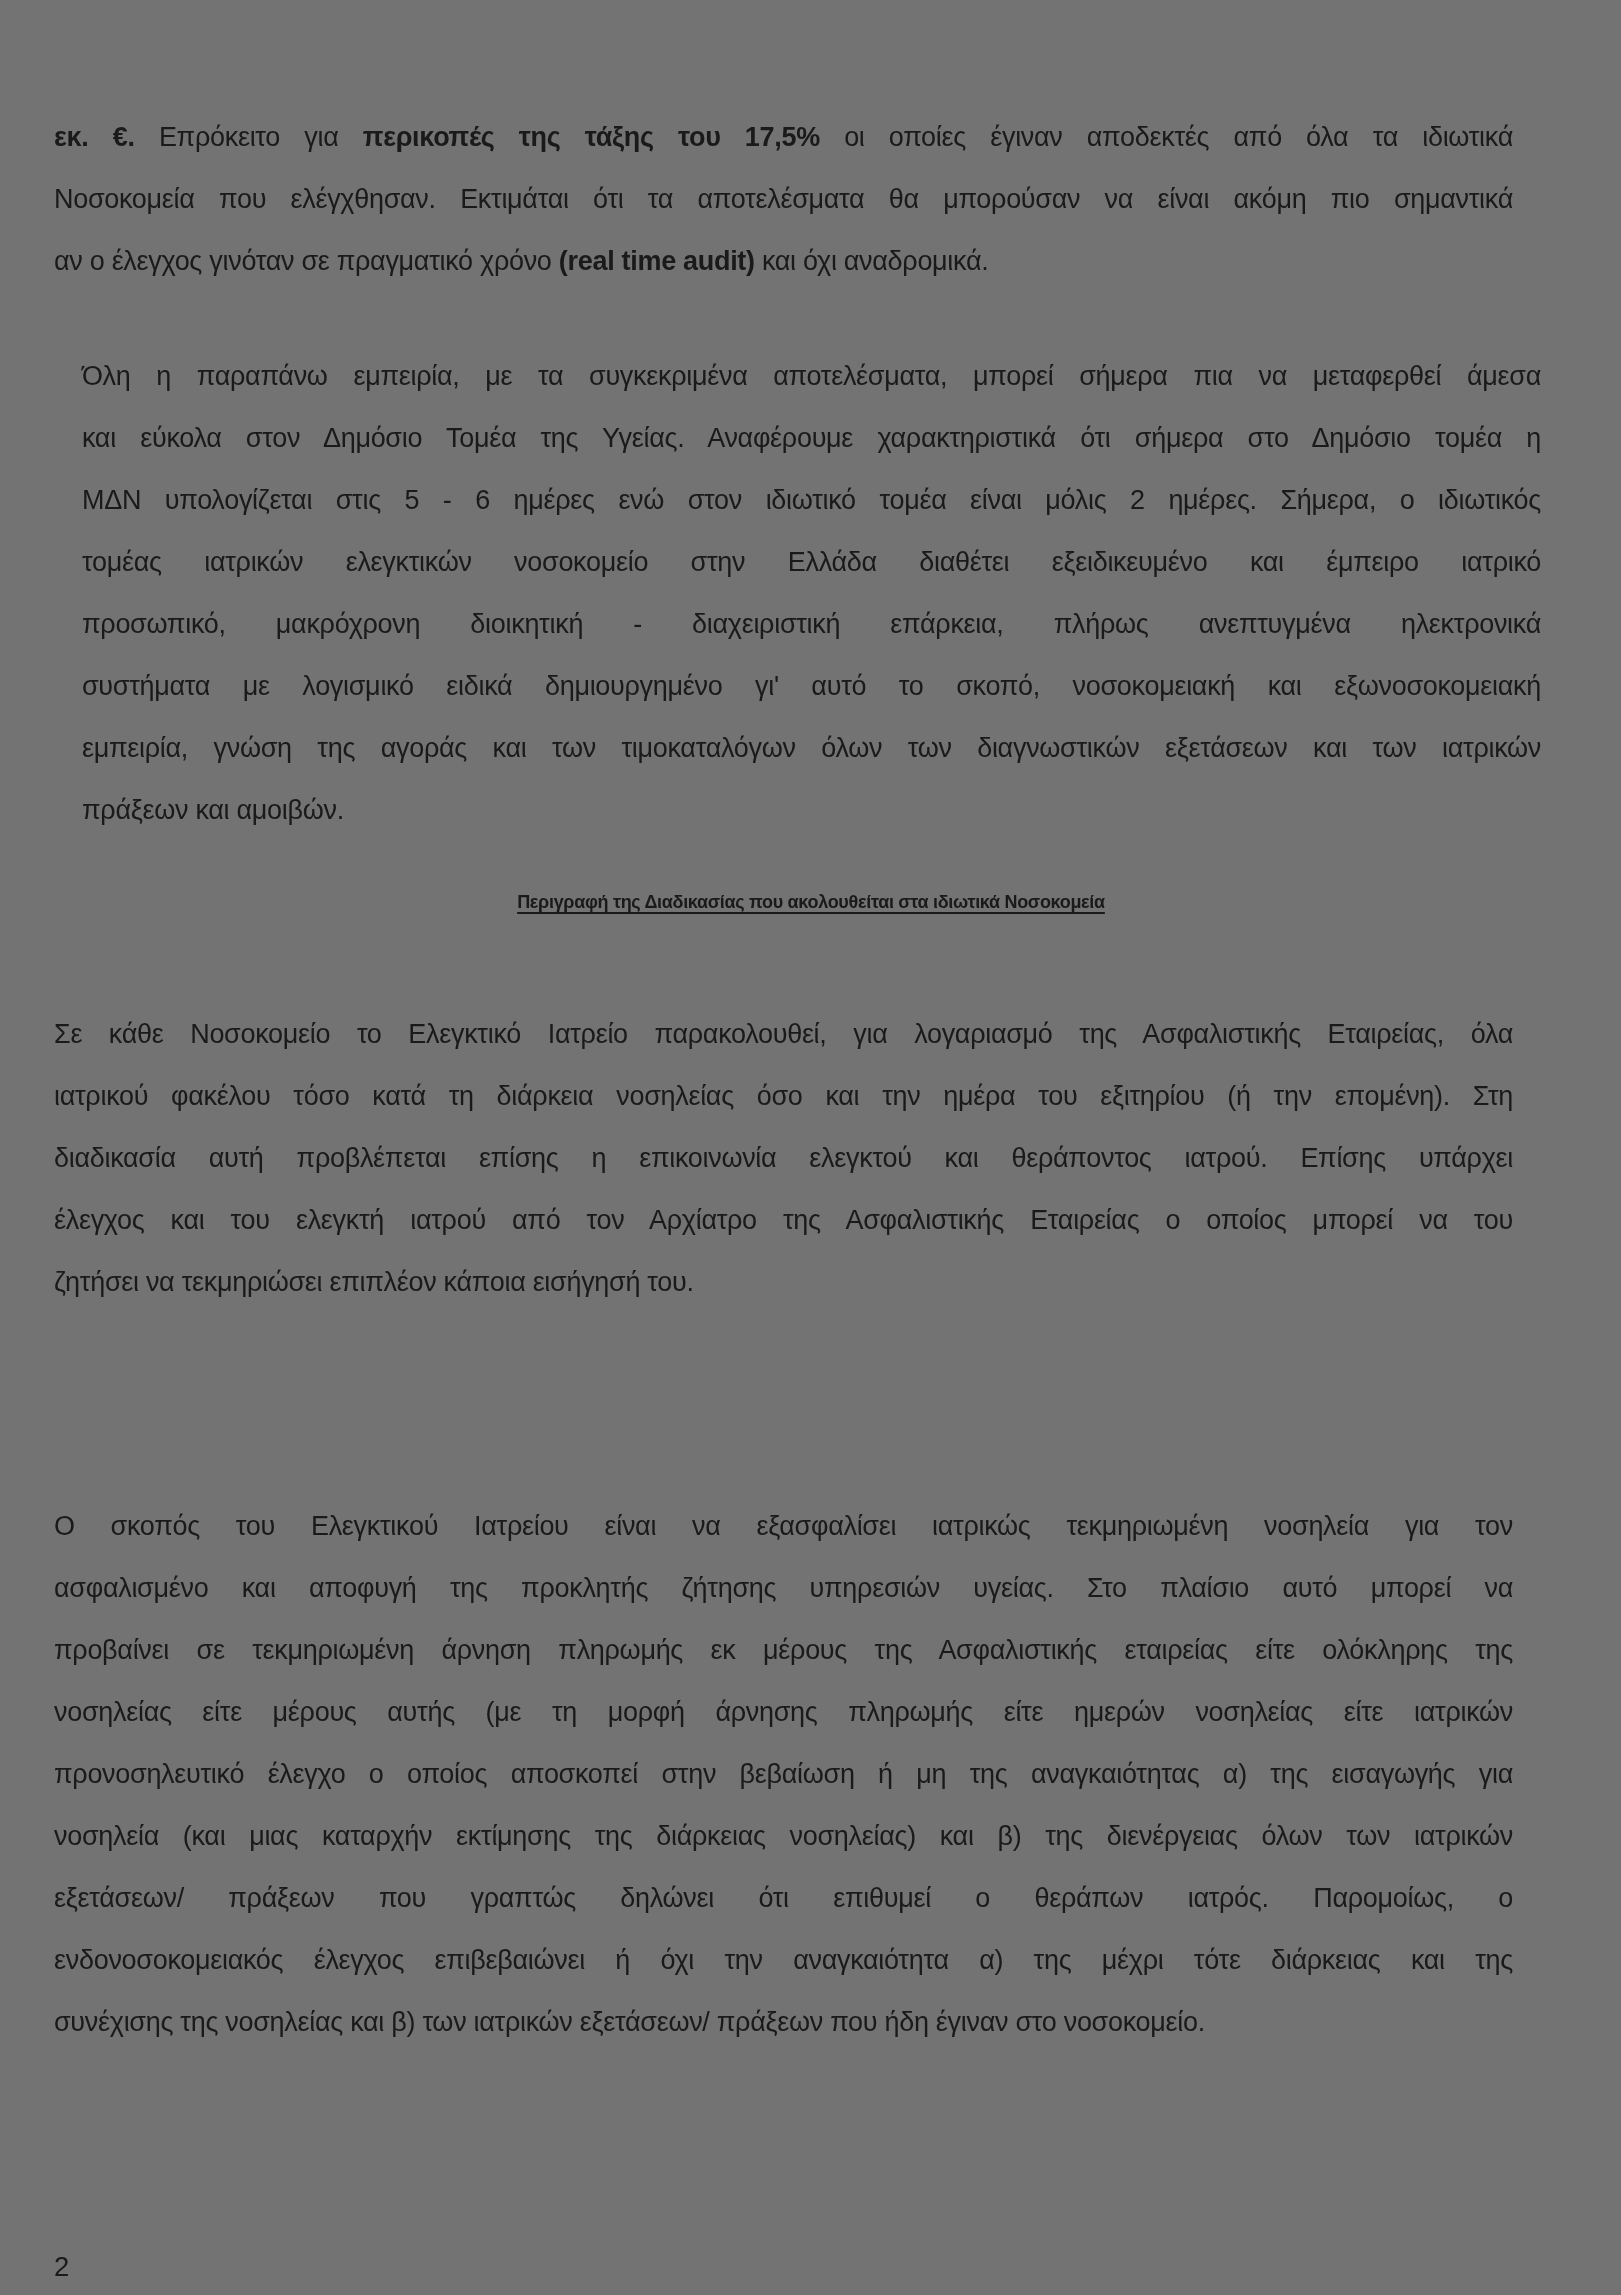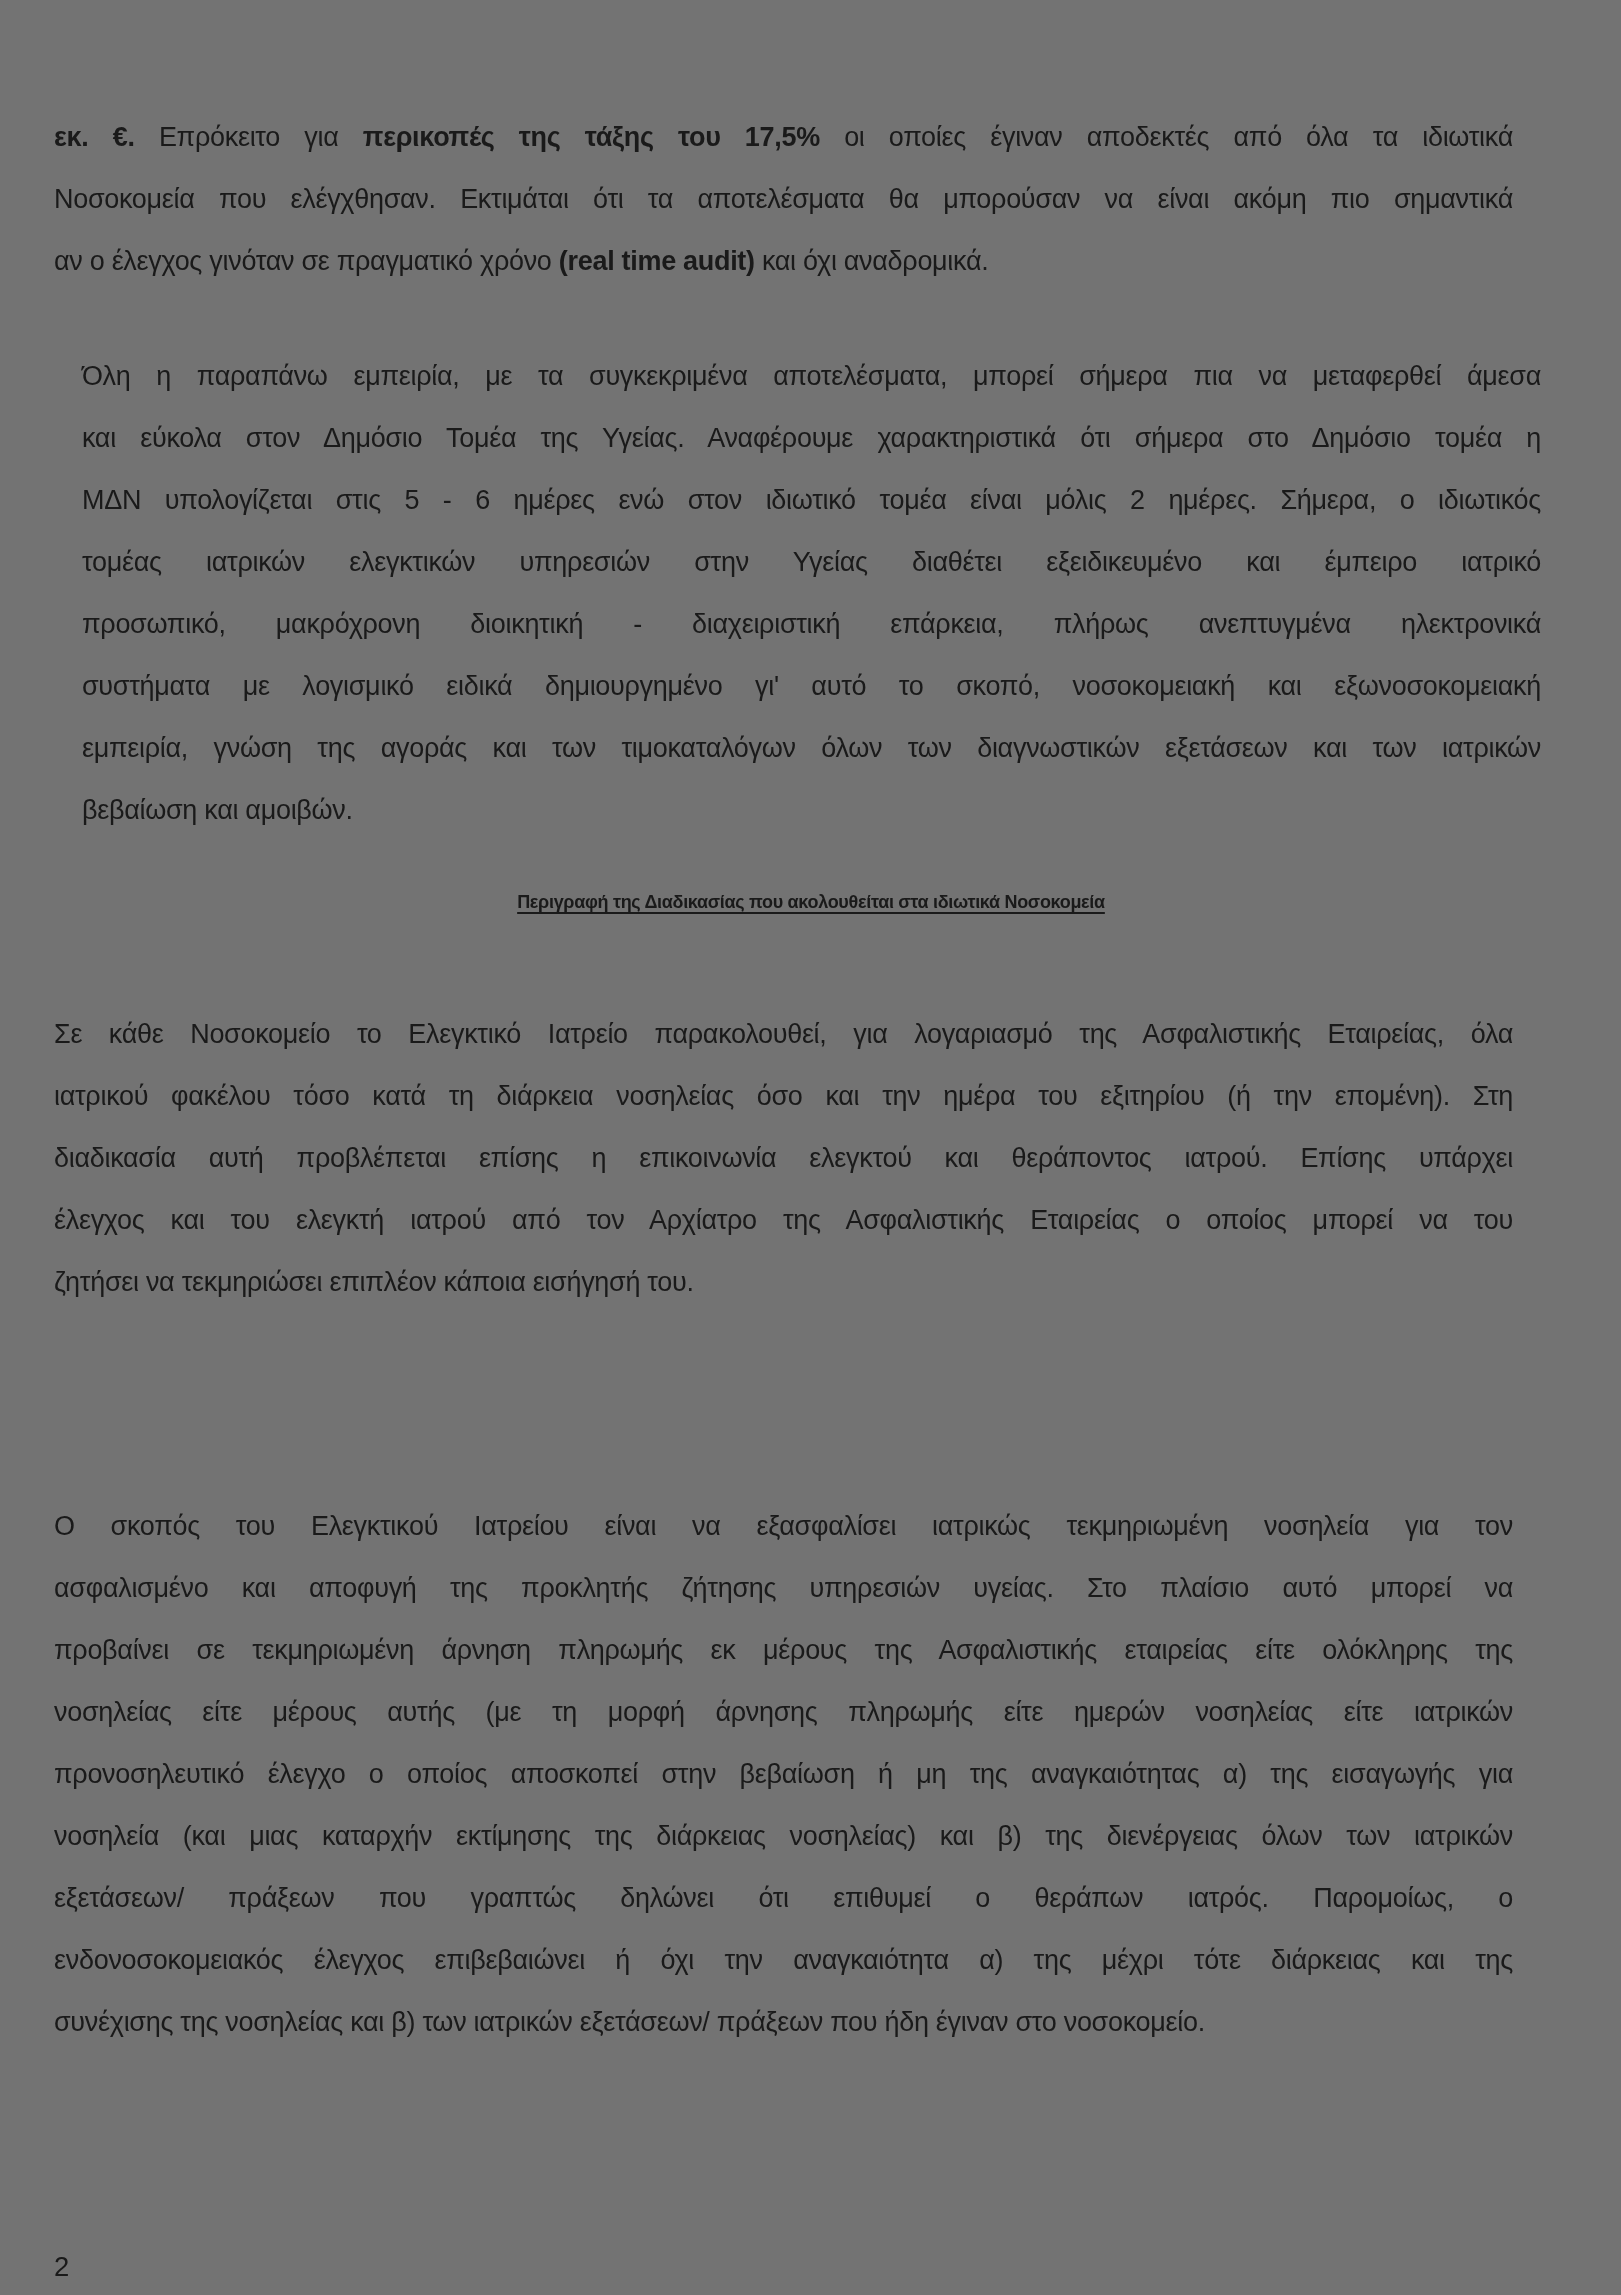--- a/index.html
+++ b/index.html
@@ -26,25 +26,25 @@
 <div class="page">
   <div class="para" id="p1">
       <span class="line"><span class="b">εκ. €.</span><span> Επρόκειτο για </span><span class="b">περικοπές της τάξης του 17,5%</span><span> οι οποίες έγιναν αποδεκτές από όλα τα ιδιωτικά</span></span>
       <span class="line"><span>Νοσοκομεία που ελέγχθησαν. Εκτιμάται ότι τα αποτελέσματα θα μπορούσαν να είναι ακόμη πιο σημαντικά</span></span>
       <span class="line last"><span>αν ο έλεγχος γινόταν σε πραγματικό χρόνο </span><span class="b">(real time audit)</span><span> και όχι αναδρομικά.</span></span>
     </div>
   <div class="para" id="p2">
       <span class="line"><span>Όλη η παραπάνω  εμπειρία, με τα συγκεκριμένα αποτελέσματα, μπορεί σήμερα πια να μεταφερθεί άμεσα</span></span>
       <span class="line"><span>και εύκολα στον Δημόσιο Τομέα της Υγείας. Αναφέρουμε χαρακτηριστικά ότι σήμερα στο Δημόσιο τομέα η</span></span>
       <span class="line"><span>ΜΔΝ υπολογίζεται στις 5 - 6 ημέρες ενώ στον ιδιωτικό τομέα είναι μόλις  2 ημέρες. Σήμερα, ο ιδιωτικός</span></span>
-      <span class="line"><span>τομέας ιατρικών ελεγκτικών υπηρεσιών στην Υγείας διαθέτει εξειδικευμένο και έμπειρο ιατρικό</span></span>
+      <span class="line"><span>τομέας ιατρικών ελεγκτικών νοσοκομείο στην Ελλάδα διαθέτει εξειδικευμένο και έμπειρο ιατρικό</span></span>
       <span class="line"><span>προσωπικό, μακρόχρονη διοικητική - διαχειριστική επάρκεια, πλήρως ανεπτυγμένα ηλεκτρονικά</span></span>
       <span class="line"><span>συστήματα με λογισμικό ειδικά δημιουργημένο γι' αυτό το σκοπό, νοσοκομειακή και εξωνοσοκομειακή</span></span>
       <span class="line"><span>εμπειρία, γνώση της αγοράς και των τιμοκαταλόγων όλων των διαγνωστικών εξετάσεων και των ιατρικών</span></span>
-      <span class="line last"><span>βεβαίωση και αμοιβών.</span></span>
+      <span class="line last"><span>πράξεων και αμοιβών.</span></span>
     </div>
   <div class="heading">Περιγραφή της Διαδικασίας που ακολουθείται στα ιδιωτικά Νοσοκομεία</div>
   <div class="para" id="p3">
       <span class="line"><span>Σε κάθε Νοσοκομείο το Ελεγκτικό Ιατρείο παρακολουθεί, για λογαριασμό της Ασφαλιστικής Εταιρείας, όλα</span></span>
       <span class="line"><span>ιατρικού φακέλου τόσο κατά τη διάρκεια νοσηλείας όσο και την ημέρα του εξιτηρίου (ή την επομένη). Στη</span></span>
       <span class="line"><span>διαδικασία αυτή προβλέπεται επίσης η επικοινωνία ελεγκτού και θεράποντος ιατρού. Επίσης υπάρχει</span></span>
       <span class="line"><span>έλεγχος και του ελεγκτή ιατρού από τον Αρχίατρο της Ασφαλιστικής Εταιρείας ο οποίος μπορεί να του</span></span>
       <span class="line last"><span>ζητήσει να τεκμηριώσει επιπλέον κάποια εισήγησή του.</span></span>
     </div>
   <div class="para" id="p4">

